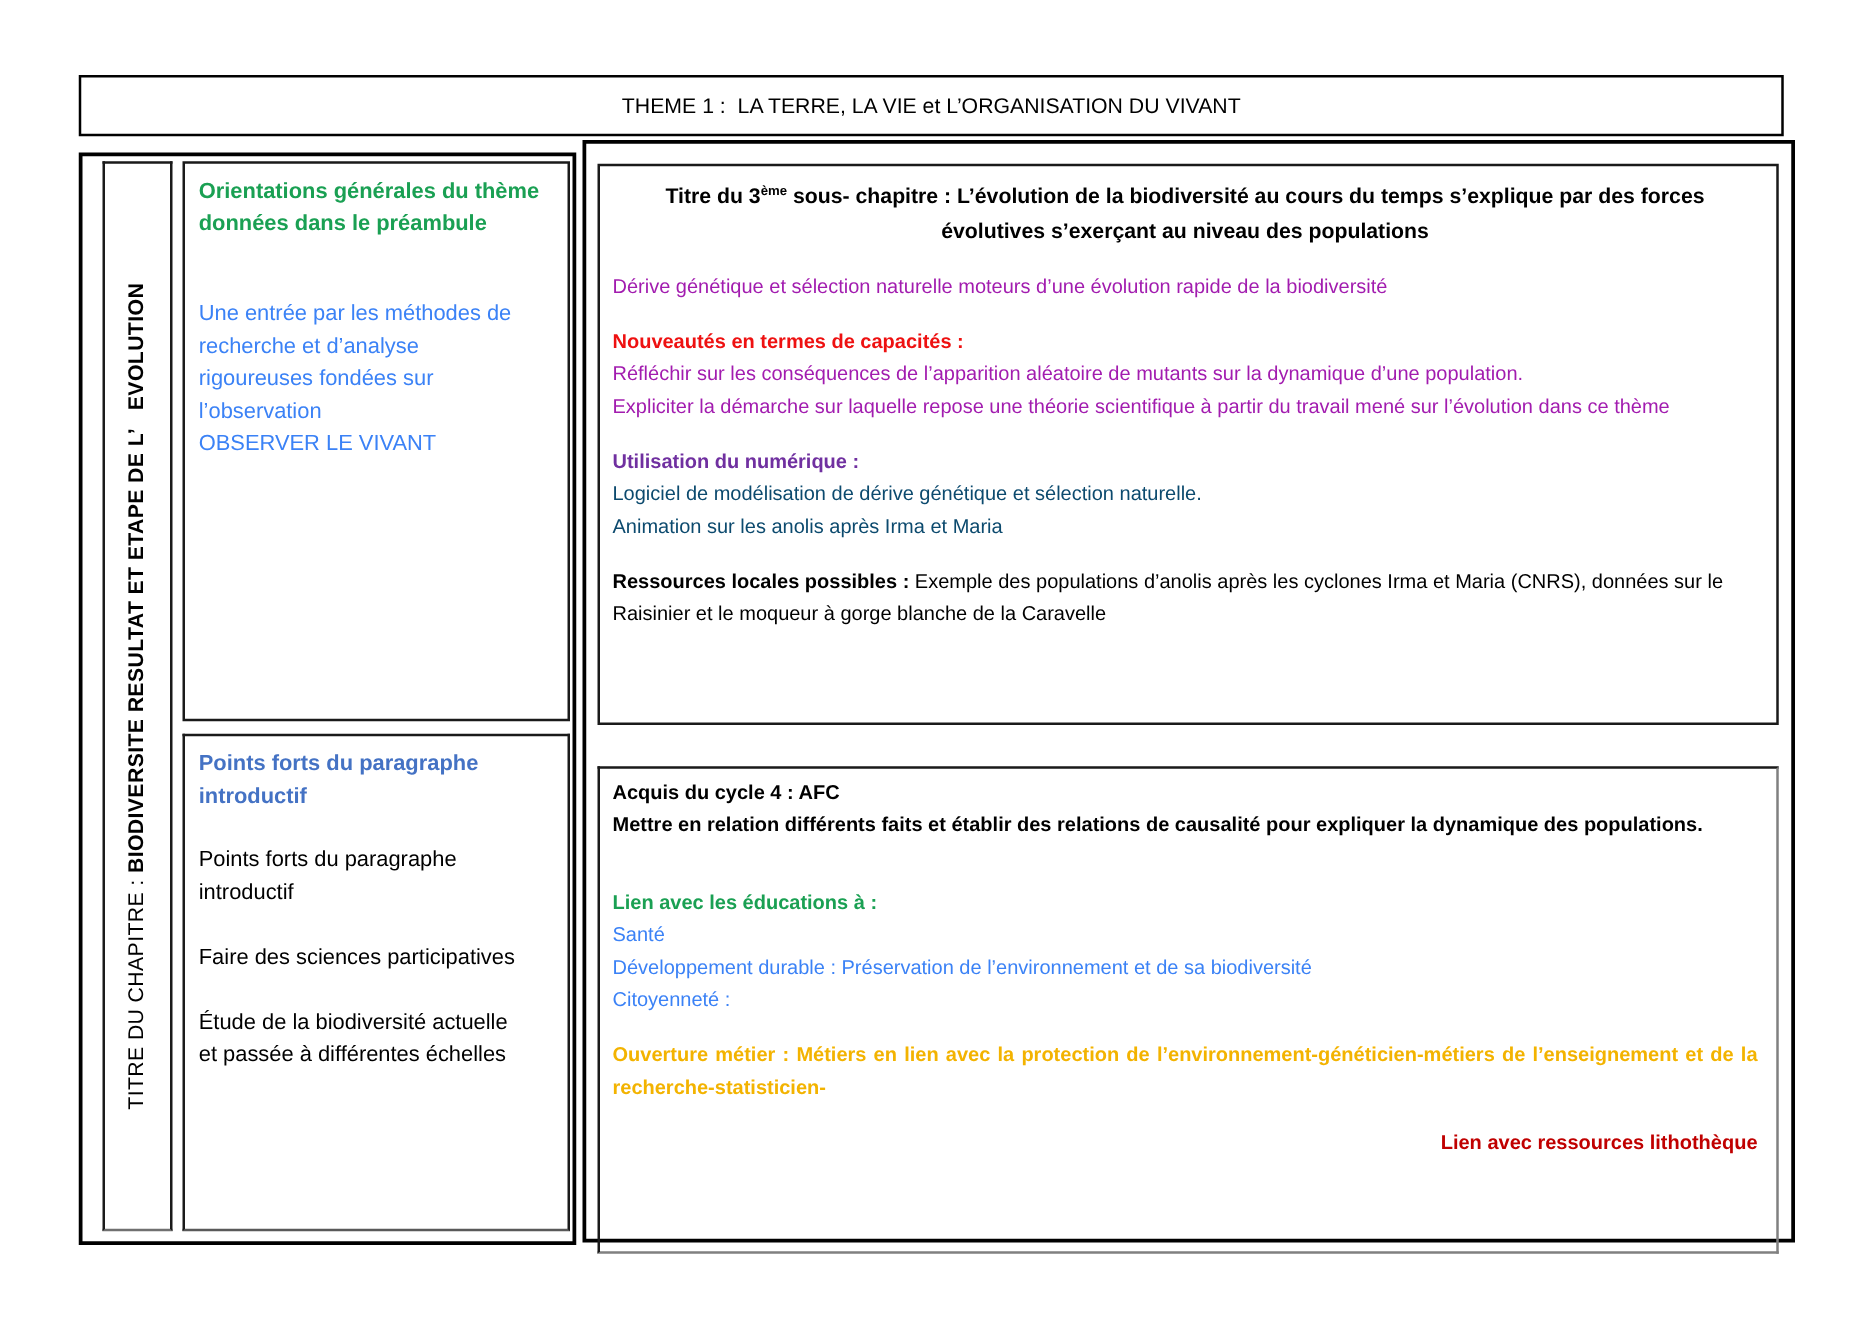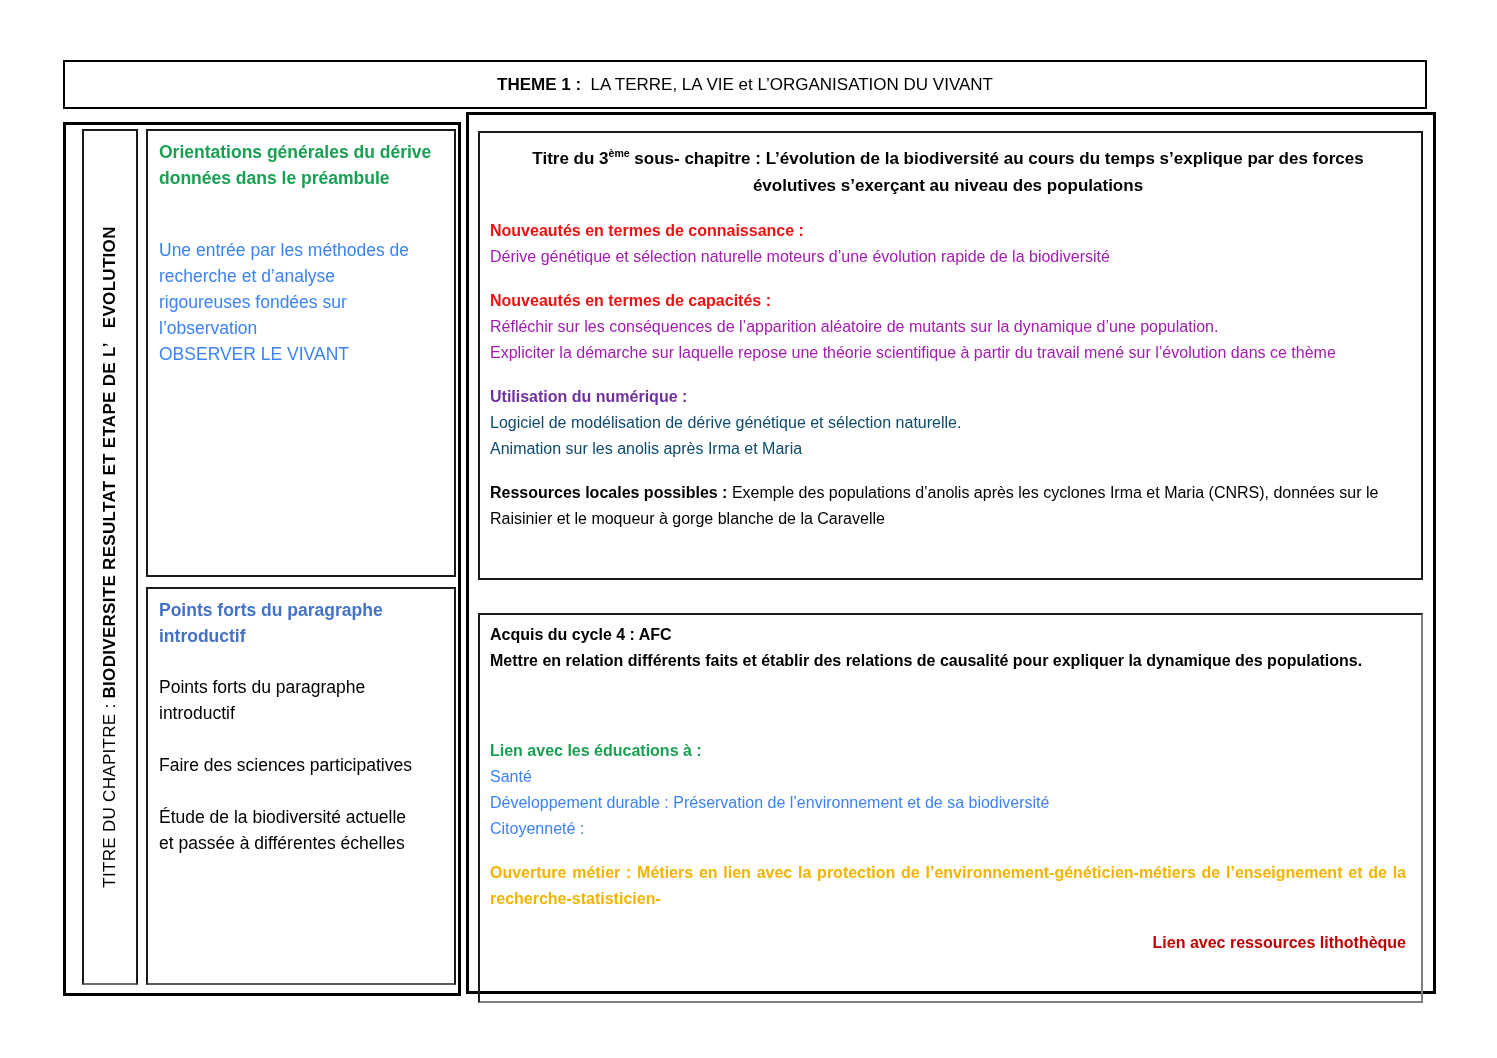--- a/index.html
+++ b/index.html
@@ -7,21 +7,21 @@
   .page {
     position:relative; width:1497px; height:1058px; background:#fff;
     font-family:"Liberation Sans","DejaVu Sans",sans-serif; color:#000;
   }
   
   .title-box {
     position:absolute; left:63px; top:60px; width:1364px; height:49px;
     border:2px solid #000; display:flex; align-items:center; justify-content:center;
     font-size:17px;
   }
-  .title-box .lbl { font-weight:700;text-align:right; }
+  .title-box .lbl { font-weight:400;text-align:right; }
   .title-box .txt { font-weight:400; white-space:pre; }
 
   
   .left-outer {
     position:absolute; left:63px; top:122px; width:398px; height:874px;
     border:3px solid #000;
   }
   .vstrip {
     position:absolute; left:16px; top:4px; width:56px; height:856px;
     border:2px solid #1a1a1a; border-bottom-color:#707070;
@@ -61,40 +61,40 @@
   .red    { color:#a21caf; }
   .red-b  { color:#ee1111; font-weight:700; }
   .purple  { color:#0c4a6e; }
   .purple-b{ color:#7030a0; font-weight:700; }
   .black-b { font-weight:700; }
   .gold-b  { color:#f3b300; font-weight:700; }
   .darkred-b { color:#c00000; font-weight:700;text-align:right; }
   .preline { white-space:pre-line; }
   .just { text-align:justify; }
   .gap18 { margin-bottom:18px; }
-  .gap44 { margin-bottom:64px; }
+  .gap44 { margin-bottom:36px; }
 </style>
 </head>
 <body>
 
 <div class="page">
 
   <div class="title-box">
     <span class="lbl">THEME 1 :</span>
       <span class="txt">  LA TERRE, LA VIE et L’ORGANISATION DU VIVANT</span>
   </div>
 
   <div class="left-outer">
 
     <div class="vstrip">
       <span class="vtext"><span>TITRE DU CHAPITRE : </span><span class="strong">BIODIVERSITE RESULTAT ET ETAPE DE L’   EVOLUTION</span></span>
     </div>
 
     <div class="left-box box-orientations">
-      <p class="heading green-b">Orientations générales du dérive
+      <p class="heading green-b">Orientations générales du thème
 données dans le préambule</p>
       <p class="green">Une entrée par les méthodes de
 recherche et d’analyse
 rigoureuses fondées sur
 l’observation
 OBSERVER LE VIVANT</p>
     </div>
 
     <div class="left-box box-pointsforts">
       <p class="heading blue-b">Points forts du paragraphe
@@ -106,21 +106,20 @@
 et passée à différentes échelles</p>
     </div>
 
   </div>
 
   <div class="right-outer">
 
     <div class="right-box box-subchapter">
       <p class="subchapter-title"><span>Titre du 3</span><sup>ème</sup><span> sous- chapitre :  L’évolution de la biodiversité au cours du temps s’explique par des forces évolutives s’exerçant au niveau des populations</span></p>
 
-      <p class="red-b">Nouveautés en termes de connaissance :</p>
       <p class="red gap18">Dérive génétique et sélection naturelle moteurs d’une évolution rapide de la biodiversité</p>
 
       <p class="red-b">Nouveautés en termes de capacités :</p>
       <p class="red">Réfléchir sur les conséquences de l’apparition aléatoire de mutants sur la dynamique d’une population.</p>
       <p class="red just gap18">Expliciter la démarche sur laquelle repose une théorie scientifique à partir du travail mené sur l’évolution dans ce thème</p>
 
       <p class="purple-b">Utilisation du numérique :</p>
       <p class="purple preline gap18">Logiciel de modélisation de dérive génétique et sélection naturelle.
 Animation sur les anolis après Irma et Maria</p>
 

